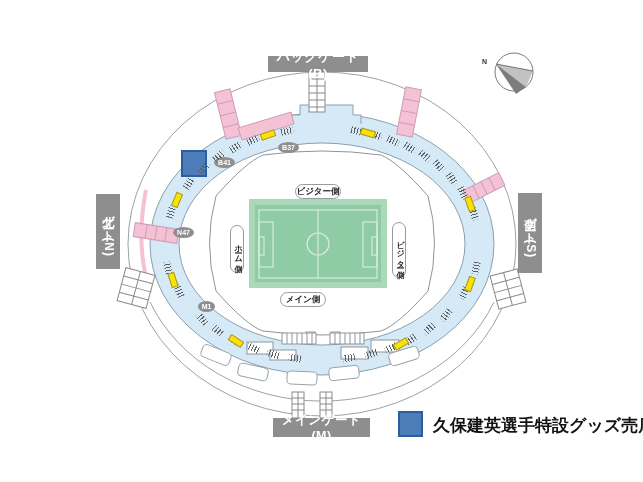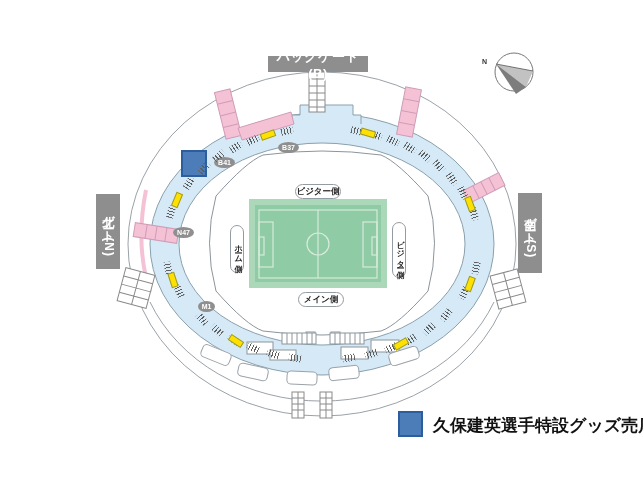--- a/index.html
+++ b/index.html
@@ -135,25 +135,26 @@
       <circle cx="514" cy="72" r="19" fill="#fff" stroke="#777"></circle>
       <polygon points="496,64 533,71 526,87" fill="#c2c2c2"></polygon>
       <polygon points="496,64 526,87 516,94" fill="#7d7d7d"></polygon>
       <line x1="496" y1="64" x2="533" y2="71" stroke="#555" stroke-width="0.8"></line>
     </g>
   </svg>
 
   <div class="abs shop-square" style="left:181px;top:150px;width:26px;height:27px;"></div>
 
   <div class="abs gate h" style="left:268px;top:56px;width:100px;height:16px;">バックゲート(B)</div>
+  <div class="abs gate h" style="left:273px;top:418px;width:97px;height:19px;font-size:12.5px;">メインゲート(M)</div>
   <div class="abs gate v" style="left:96px;top:194px;width:24px;height:75px;">北ゲート(N)</div>
   <div class="abs gate v" style="left:518px;top:193px;width:24px;height:80px;">南ゲート(S)</div>
 
   <div class="abs pill h" style="left:295px;top:184px;width:44px;height:13px;">ビジター側</div>
-  <div class="abs pill h" style="left:298px;top:292px;width:44px;height:13px;">メイン側</div>
+  <div class="abs pill h" style="left:280px;top:292px;width:44px;height:13px;">メイン側</div>
   <div class="abs pill v" style="left:230px;top:225px;width:12px;height:46px;">ホーム側</div>
   <div class="abs pill v" style="left:392px;top:222px;width:12px;height:54px;">ビジター側</div>
 
   <div class="abs badge" style="left:278px;top:142px;width:21px;height:11px;">B37</div>
   <div class="abs badge" style="left:214px;top:157px;width:21px;height:11px;">B41</div>
   <div class="abs badge" style="left:173px;top:227px;width:21px;height:11px;">N47</div>
   <div class="abs badge" style="left:198px;top:301px;width:17px;height:11px;">M1</div>
 
   <div class="abs compass-n" style="left:482px;top:58px;">N</div>
 

